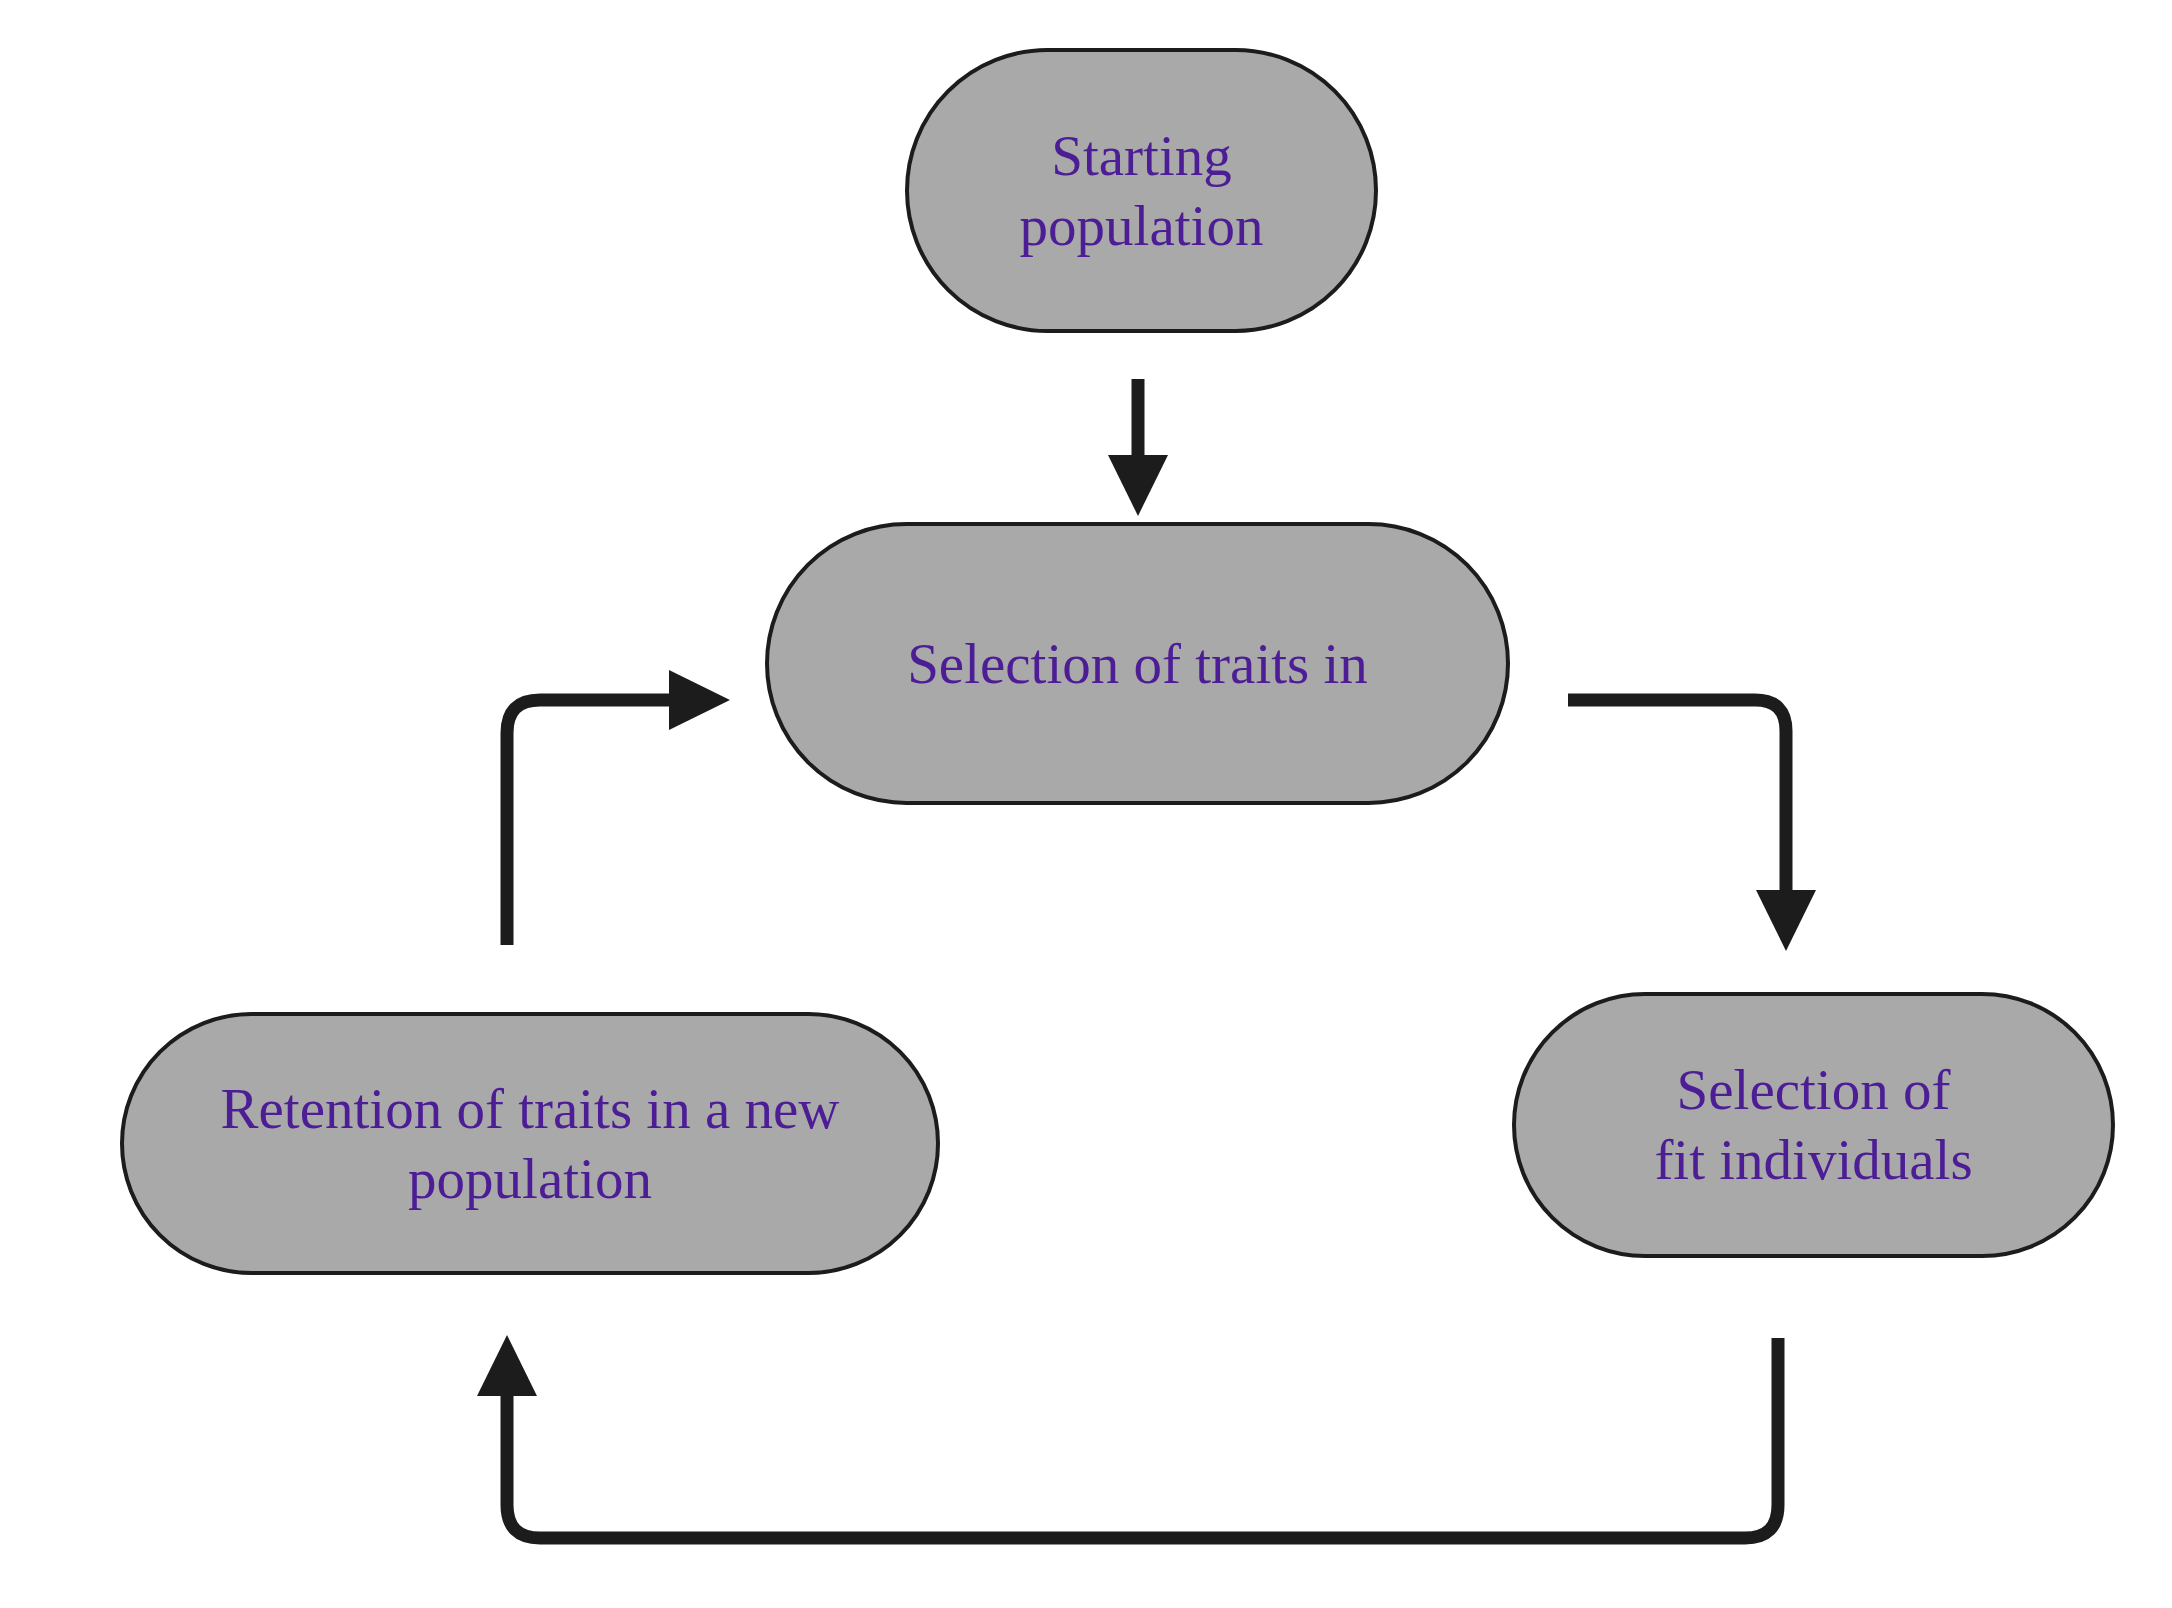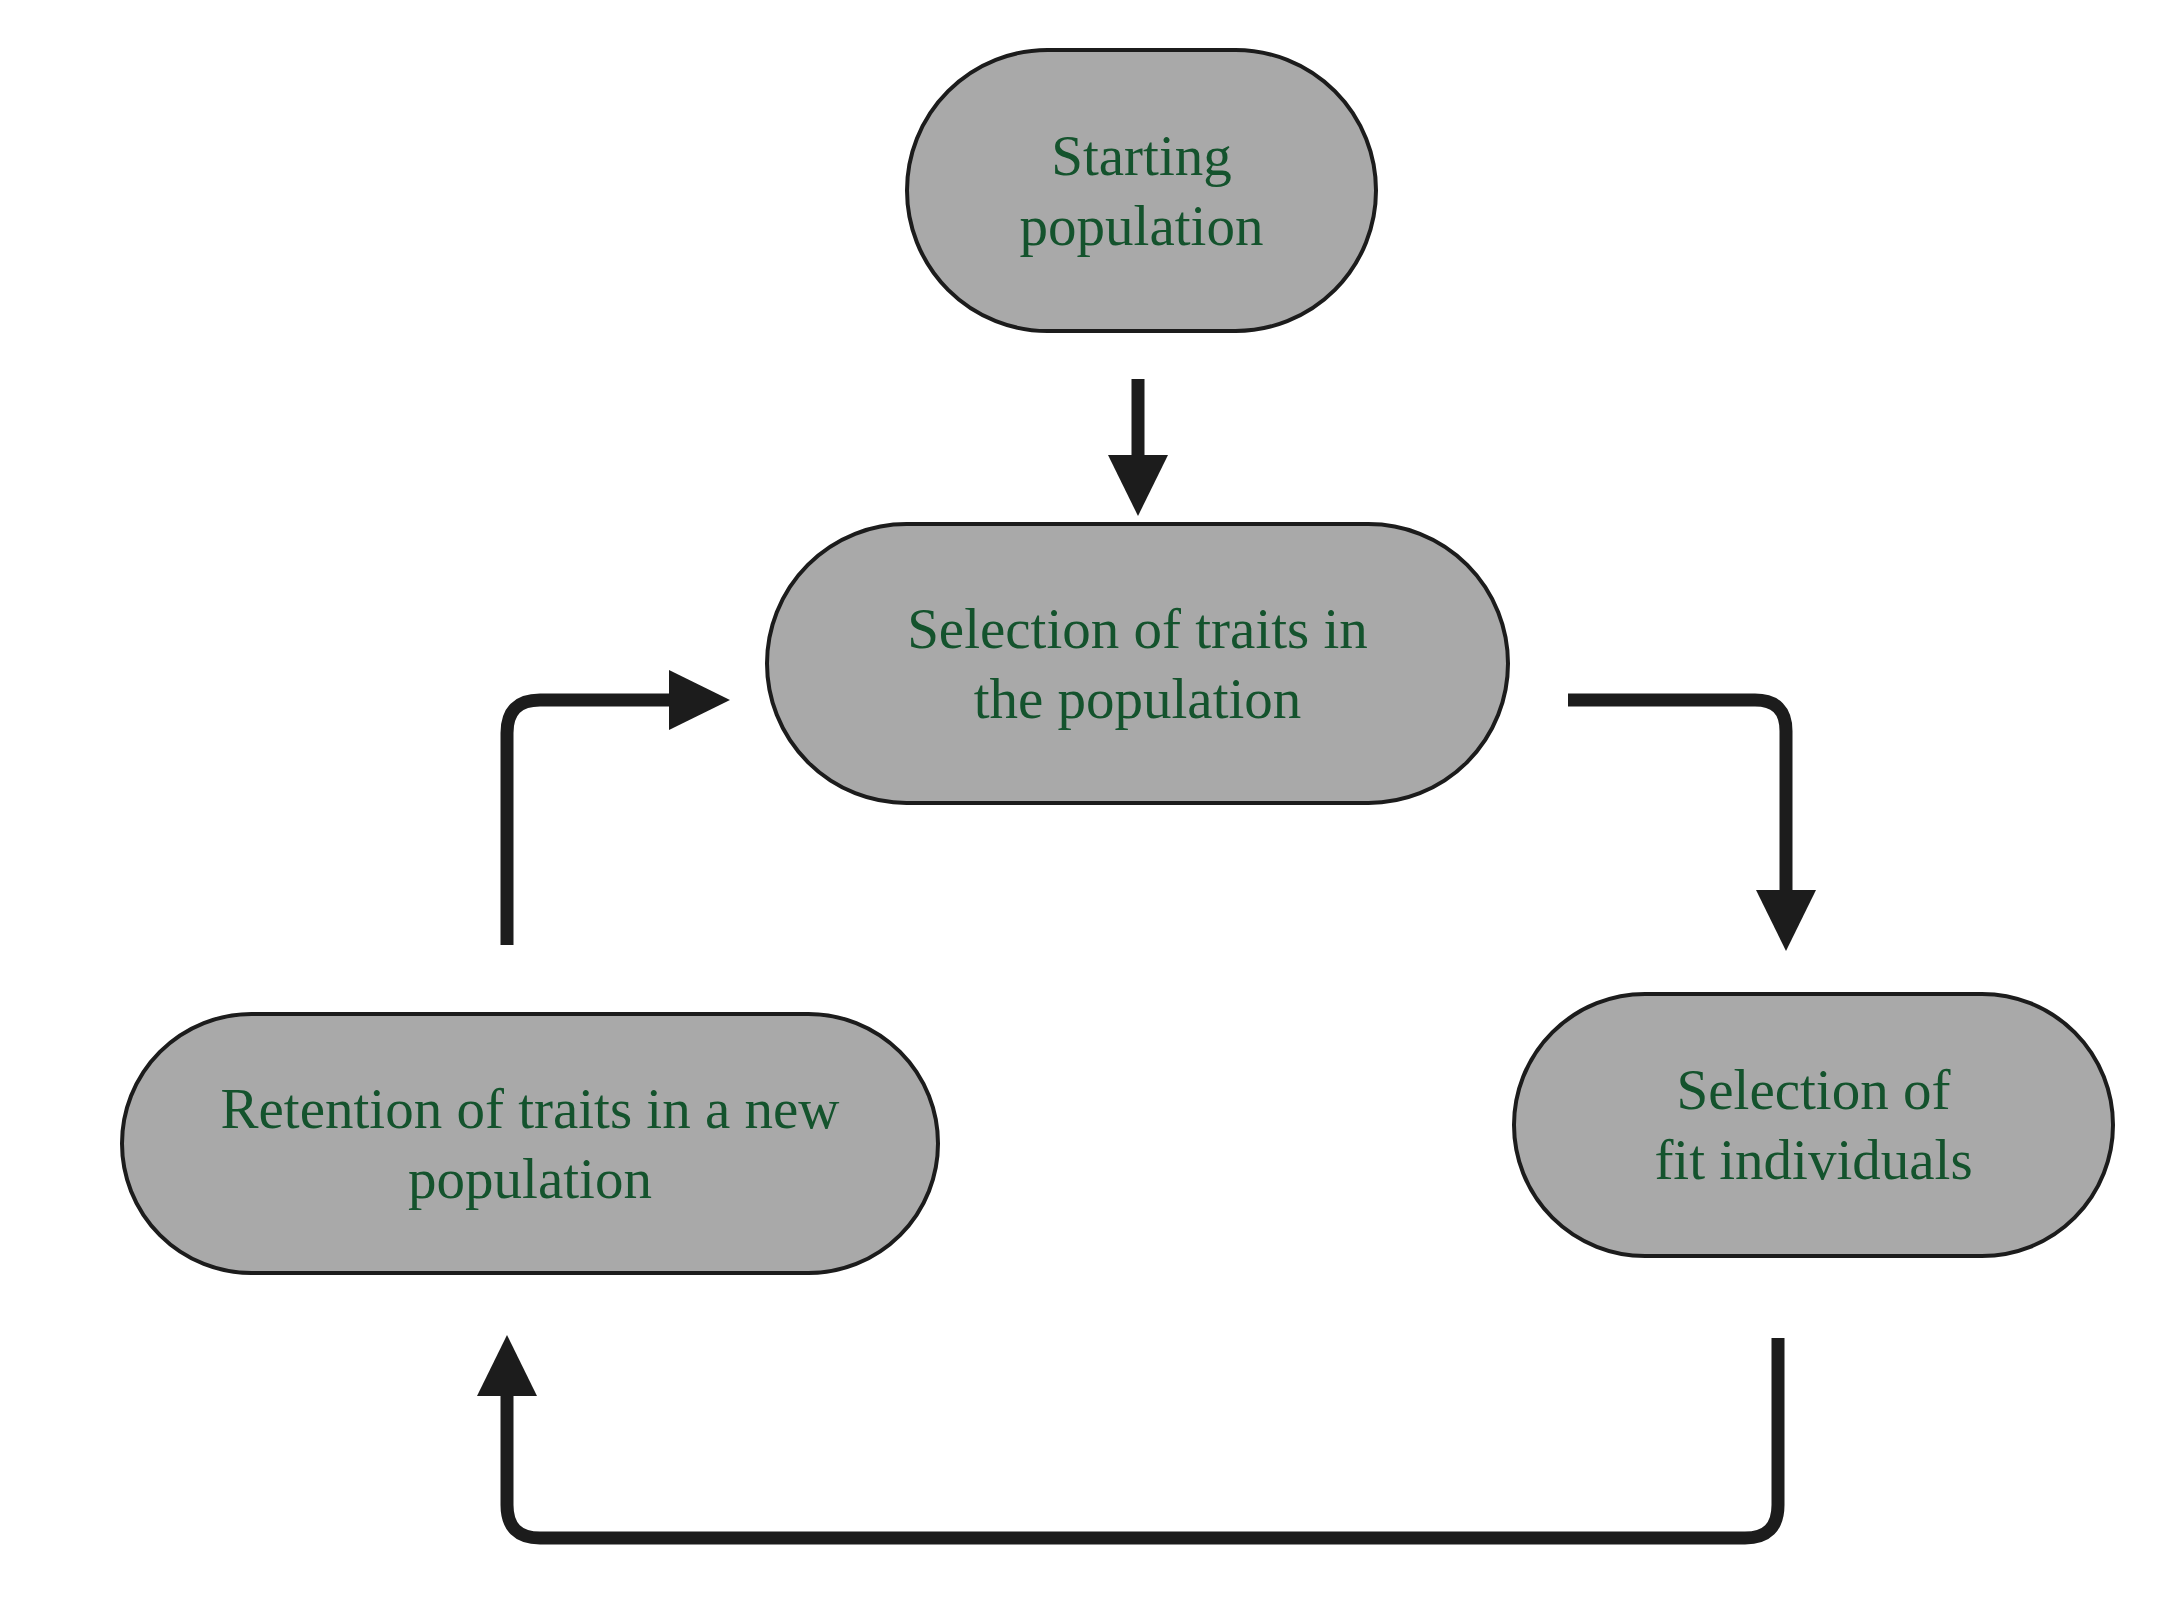--- a/index.html
+++ b/index.html
@@ -26,21 +26,21 @@
   }
   .node {
     position: absolute;
     box-sizing: border-box;
     background: #a9a9a9;
     border: 4px solid #1c1c1c;
     display: flex;
     align-items: center;
     justify-content: center;
     text-align: center;
-    color: #14532d;
+    color: #4c1d95;
     line-height: 1.22;
     padding: 0 26px;
   }
   .node-label {
     display: block;
     width: 100%;
   }
   #node-starting-population {
     left: 905px;
     top: 48px;
@@ -105,21 +105,20 @@
   <div class="node" id="node-starting-population">
     <span class="node-label">
       <span>Starting</span><br>
       <span>population</span>
     </span>
   </div>
 
   <div class="node" id="node-variation-of-traits">
     <span class="node-label">
       <span>Selection of traits in</span><br>
-      <span>the population</span>
     </span>
   </div>
 
   <div class="node" id="node-retention-of-traits">
     <span class="node-label">
       <span>Retention of traits in a new</span><br>
       <span>population</span>
     </span>
   </div>
 

